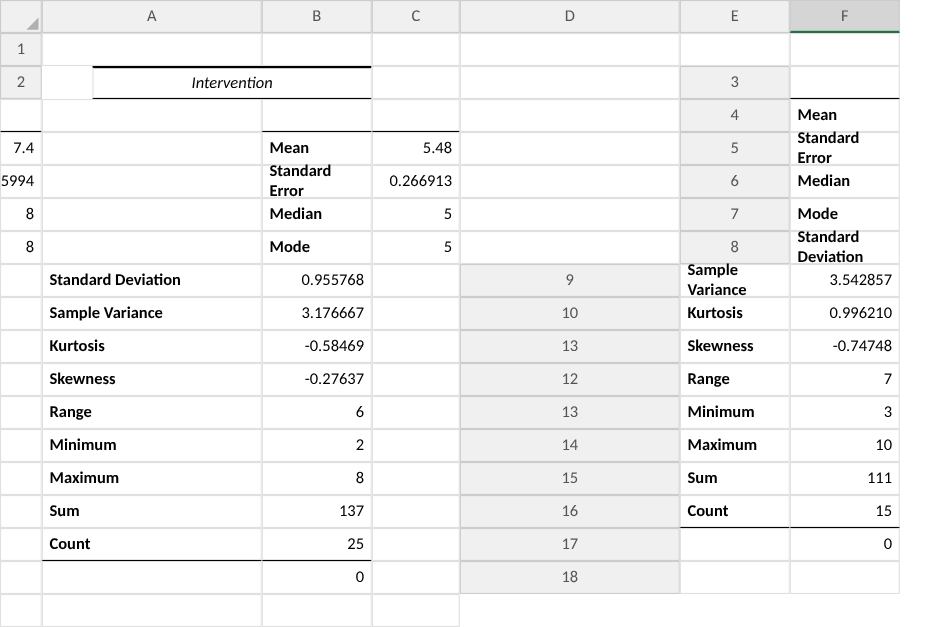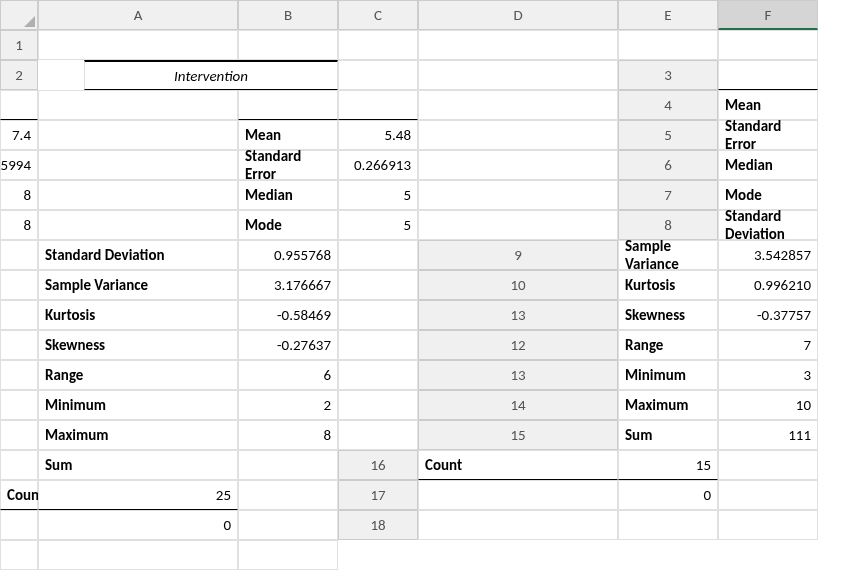--- a/index.html
+++ b/index.html
@@ -176,21 +176,21 @@
   <div class="row-header">10</div>
   <div class="cell left">Kurtosis</div>
   <div class="cell right">0.996210</div>
   <div class="cell"></div>
   <div class="cell left">Kurtosis</div>
   <div class="cell right">-0.58469</div>
   <div class="cell"></div>
 
   <div class="row-header">13</div>
   <div class="cell left">Skewness</div>
-  <div class="cell right">-0.37757</div>
+  <div class="cell right">-0.74748</div>
   <div class="cell"></div>
   <div class="cell left">Skewness</div>
   <div class="cell right">-0.27637</div>
   <div class="cell"></div>
 
   <div class="row-header">12</div>
   <div class="cell left">Range</div>
   <div class="cell right">7</div>
   <div class="cell"></div>
   <div class="cell left">Range</div>
@@ -211,20 +211,21 @@
   <div class="cell"></div>
   <div class="cell left">Maximum</div>
   <div class="cell right">8</div>
   <div class="cell"></div>
 
   <div class="row-header">15</div>
   <div class="cell left">Sum</div>
   <div class="cell right">111</div>
   <div class="cell"></div>
   <div class="cell left">Sum</div>
+  <div class="cell right">137</div>
   <div class="cell"></div>
 
   <div class="row-header">16</div>
   <div class="cell left last-data-row">Count</div>
   <div class="cell right last-data-row">15</div>
   <div class="cell"></div>
   <div class="cell left last-data-row">Count</div>
   <div class="cell right last-data-row">25</div>
   <div class="cell"></div>
 

